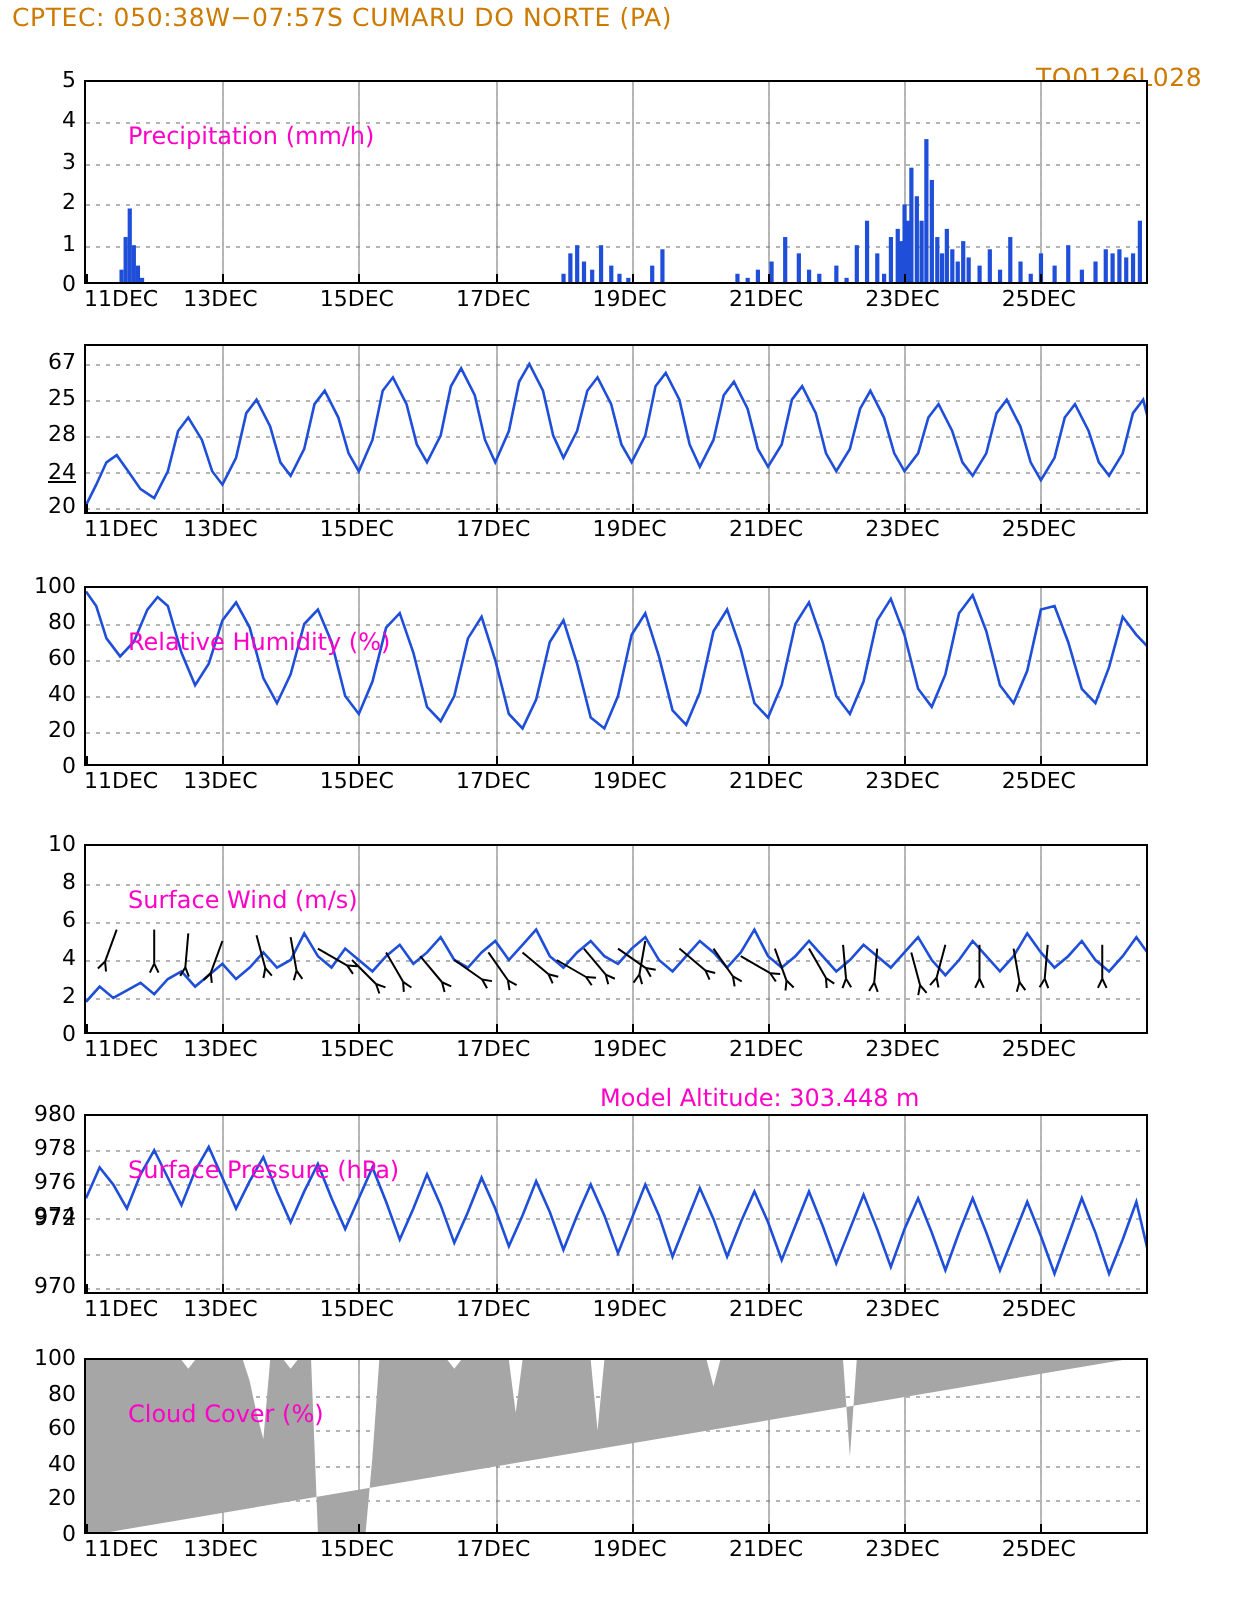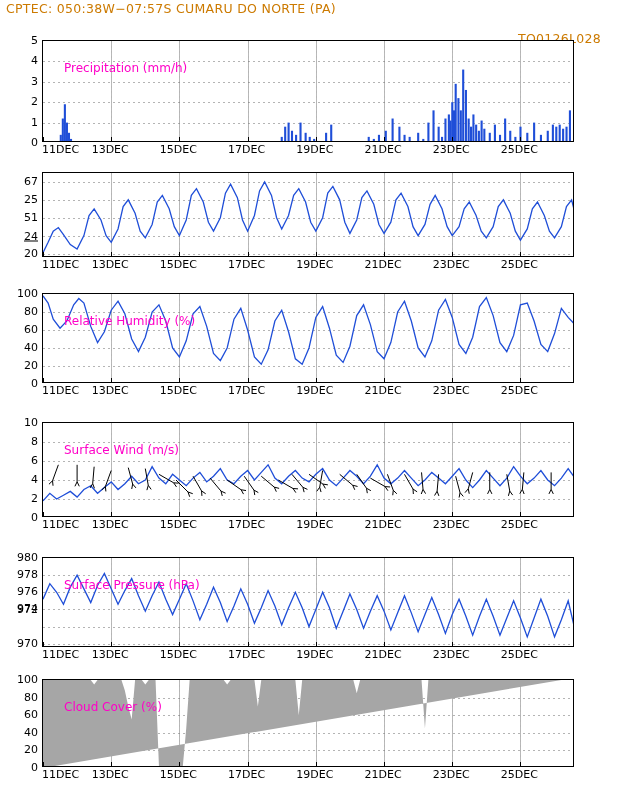--- a/index.html
+++ b/index.html
@@ -165,21 +165,21 @@
           <div class="tick" style="left: 68.2051px;"></div>
           <div class="tick" style="left: 136.41px;"></div>
           <div class="tick" style="left: 204.615px;"></div>
           <div class="tick" style="left: 272.821px;"></div>
           <div class="tick" style="left: 341.026px;"></div>
           <div class="tick" style="left: 409.231px;"></div>
           <div class="tick" style="left: 477.436px;"></div>
         </div>
         <div class="ylab" style="top: 80.5263px;">20</div>
         <div class="ylab" style="top: 64px; text-decoration: underline;">24</div>
-        <div class="ylab" style="top: 44.7368px;">51</div>
+        <div class="ylab" style="top: 44.7368px;">28</div>
         <div class="ylab" style="top: 26.8421px;">25</div>
         <div class="ylab" style="top: 8.94737px;">67</div>
         <div class="xlab first" style="left: 0px;">11DEC</div>
         <div class="xlab" style="left: 68.2051px;">13DEC</div>
         <div class="xlab" style="left: 136.41px;">15DEC</div>
         <div class="xlab" style="left: 204.615px;">17DEC</div>
         <div class="xlab" style="left: 272.821px;">19DEC</div>
         <div class="xlab" style="left: 341.026px;">21DEC</div>
         <div class="xlab" style="left: 409.231px;">23DEC</div>
         <div class="xlab" style="left: 477.436px;">25DEC</div>
@@ -390,20 +390,21 @@
         <div class="ylab" style="top: 0px;">980</div>
         <div class="xlab first" style="left: 0px;">11DEC</div>
         <div class="xlab" style="left: 68.2051px;">13DEC</div>
         <div class="xlab" style="left: 136.41px;">15DEC</div>
         <div class="xlab" style="left: 204.615px;">17DEC</div>
         <div class="xlab" style="left: 272.821px;">19DEC</div>
         <div class="xlab" style="left: 341.026px;">21DEC</div>
         <div class="xlab" style="left: 409.231px;">23DEC</div>
         <div class="xlab" style="left: 477.436px;">25DEC</div>
         <div class="ptitle" style="left: 22px; top: -15px;">Surface Pressure (hPa)</div>
+        <div class="psub" style="left: 258px; top: -15px;">Model Altitude: 303.448 m</div>
       </div>
       <div class="panel" style="top: 679px; width: 532px; height: 88px;">
         <div class="plotbox" style="width: 532px; height: 88px;">
           <div class="gh" style="top: 70.4px;"></div>
           <div class="gh" style="top: 52.8px;"></div>
           <div class="gh" style="top: 35.2px;"></div>
           <div class="gh" style="top: 17.6px;"></div>
           <div class="gv" style="left: 68.2051px;"></div>
           <div class="gv" style="left: 136.41px;"></div>
           <div class="gv" style="left: 204.615px;"></div>

